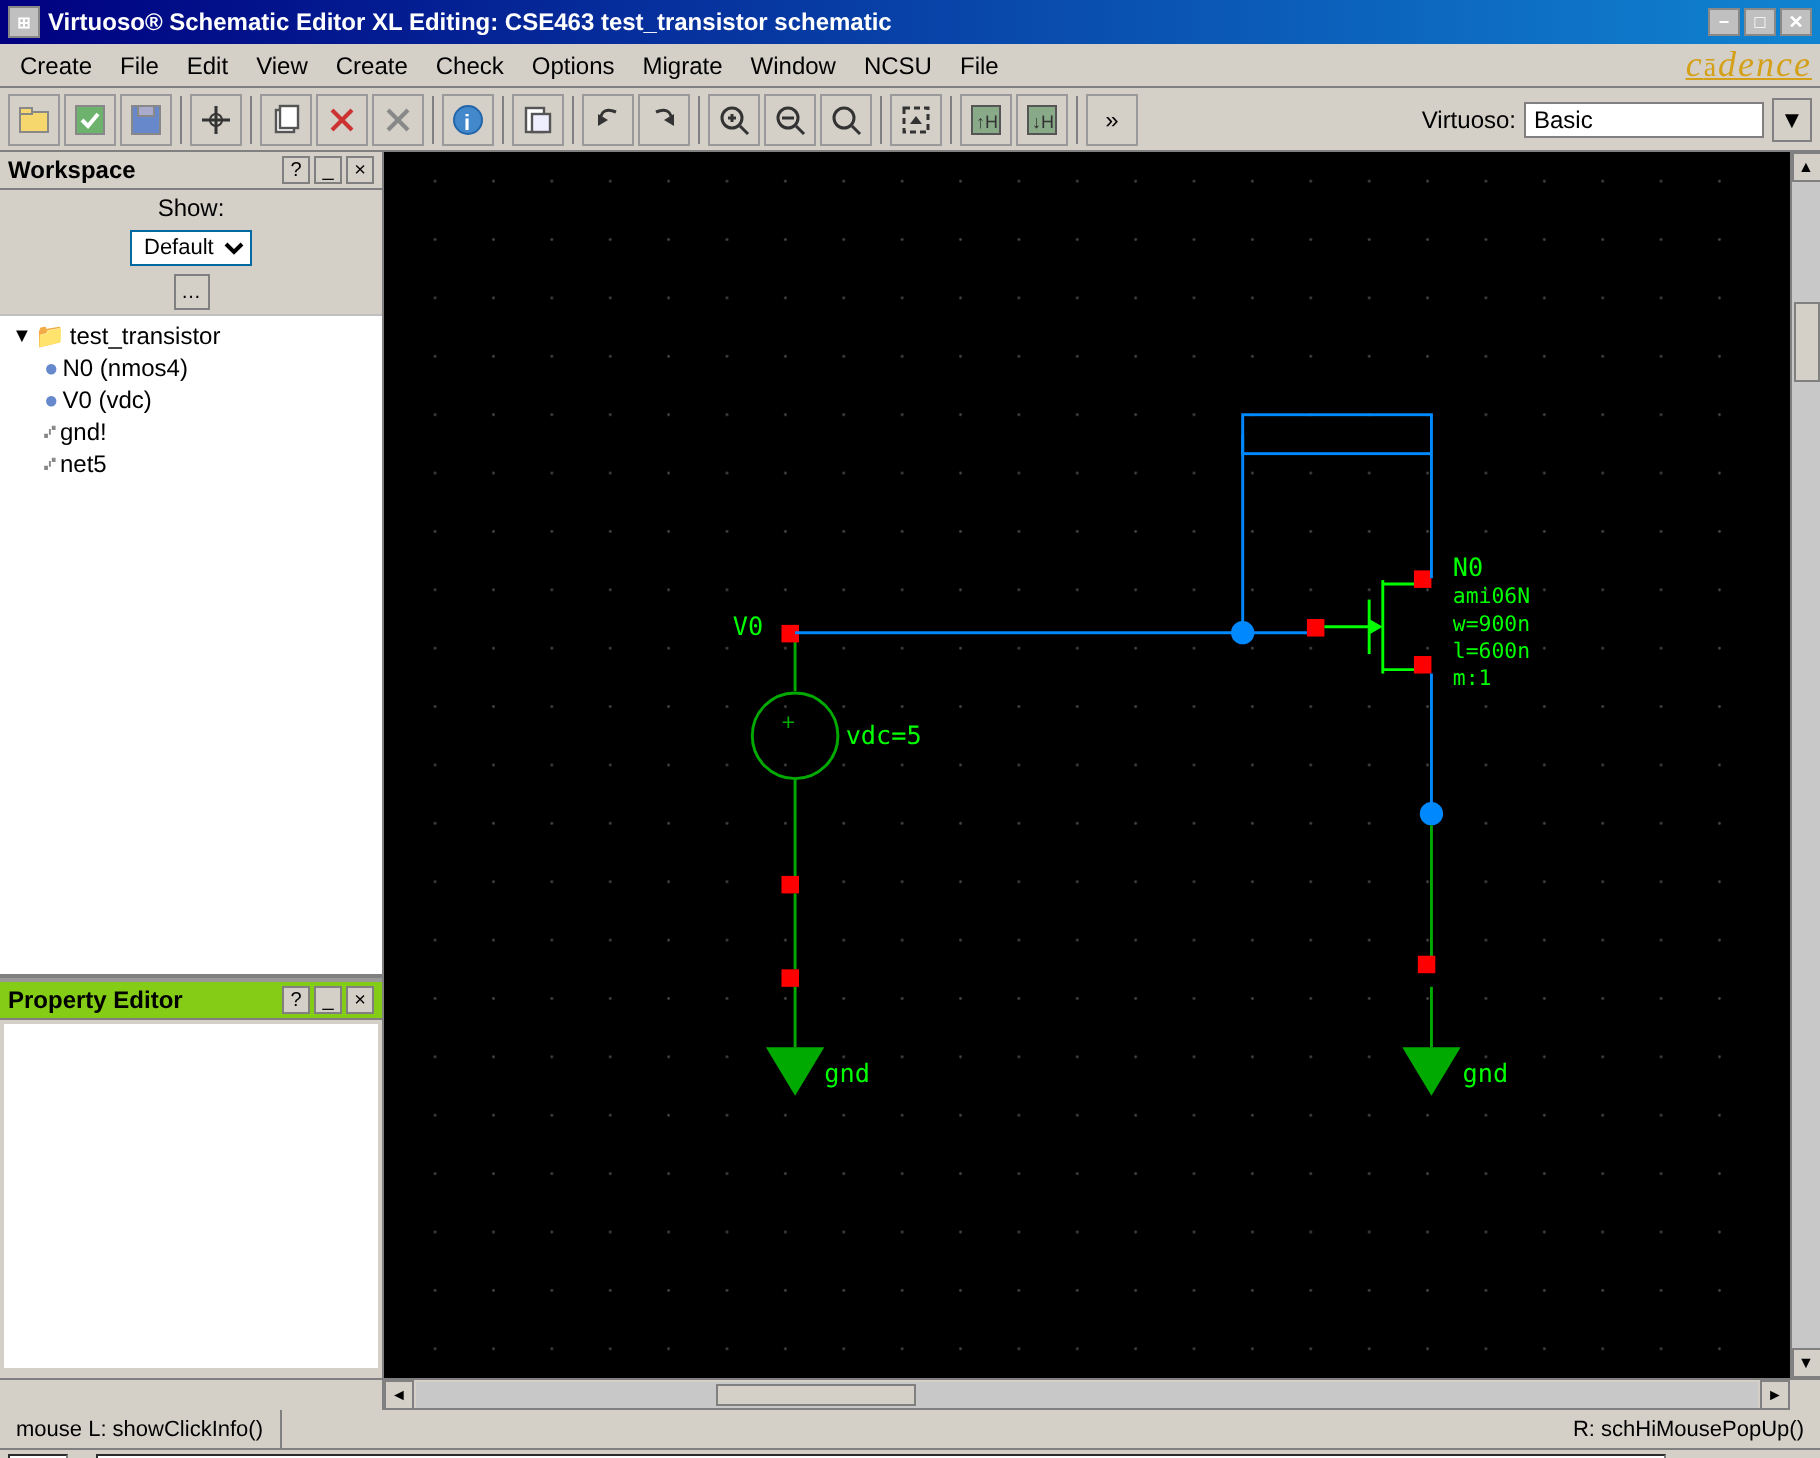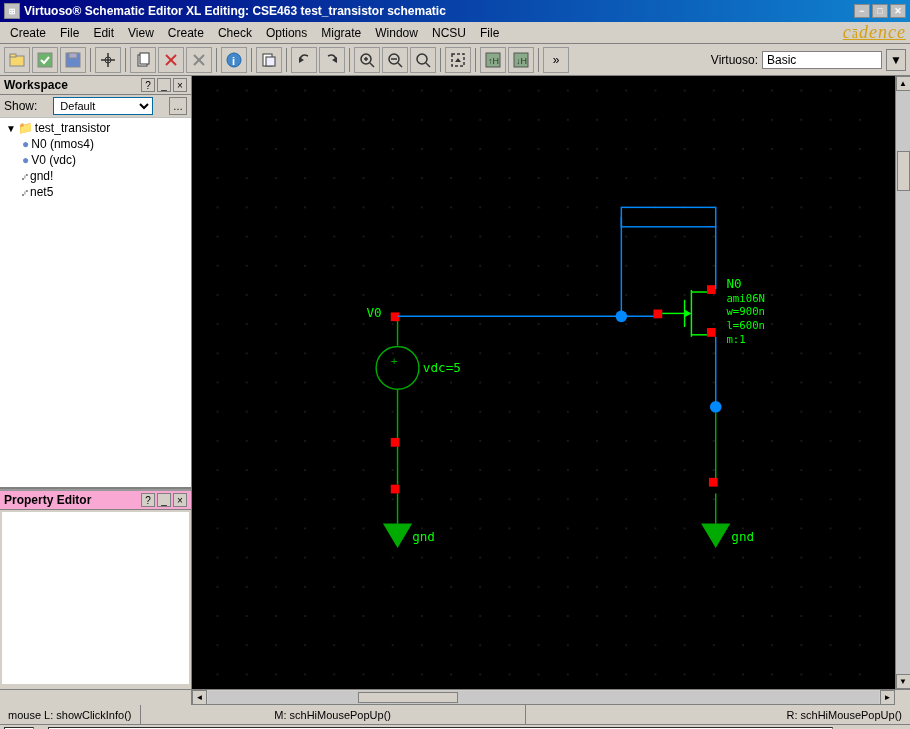--- a/index.html
+++ b/index.html
@@ -122,23 +122,24 @@
     .nav-ctrl-btn {
       width: 14px; height: 14px;
       font-size: 10px;
       background: #d4d0c8;
       border: 1px solid #808080;
       display: flex; align-items: center; justify-content: center;
       cursor: pointer;
     }
 
     #show-row {
-      display: flex; align-items: center; gap: 16px;
+      display: flex; align-items: center; gap: 4px;
       padding: 2px 4px;
       border-bottom: 1px solid #c0c0c0;
+      flex-direction: column;
     }
     #show-label { font-size: 12px; }
     #show-select {
       flex: 1;
       background: white;
       border: 1px solid #0369a1;
       font-size: 11px;
       padding: 1px 2px;
     }
     .show-more-btn {
@@ -173,21 +174,21 @@
     .tree-icon { margin-right: 2px; }
     .tree-expand { font-size: 10px; margin-right: 2px; cursor: pointer; }
 
     
     #property-editor {
       background: #d4d0c8;
       height: 200px;
       border-top: 2px solid #999;
     }
     #pe-header {
-      background: #f9a8d4;
+      background: #84cc16;
       border-bottom: 1px solid #808080;
       padding: 2px 4px;
       display: flex;
       align-items: center;
       justify-content: space-between;
     }
     #pe-title { font-weight: bold; font-size: 12px; }
     #pe-body {
       background: white;
       margin: 2px;
@@ -669,23 +670,20 @@
     </div>
     <div class="hscroll-btn">►</div>
   </div>
   <div style="width:15px;height:15px;background:#d4d0c8;"></div>
 </div>
 
 <div id="status-bar">
   <div class="status-section">
     <span>mouse L: showClickInfo()</span>
   </div>
-  <div class="status-section" style="flex:1;border-right:1px solid #808080;justify-content:center;">
-    <span>M: schHiMousePopUp()</span>
-  </div>
   <div class="status-section" style="flex:1;justify-content:flex-end;">
     <span>R: schHiMousePopUp()</span>
   </div>
 </div>
 
 <div id="cmd-bar">
   <div id="cmd-label">1(2)</div>
   <span style="margin-right:4px;">&gt;</span>
   <div id="cmd-input"></div>
   <div id="cmd-sel">Cmd: Sel: 0</div>

